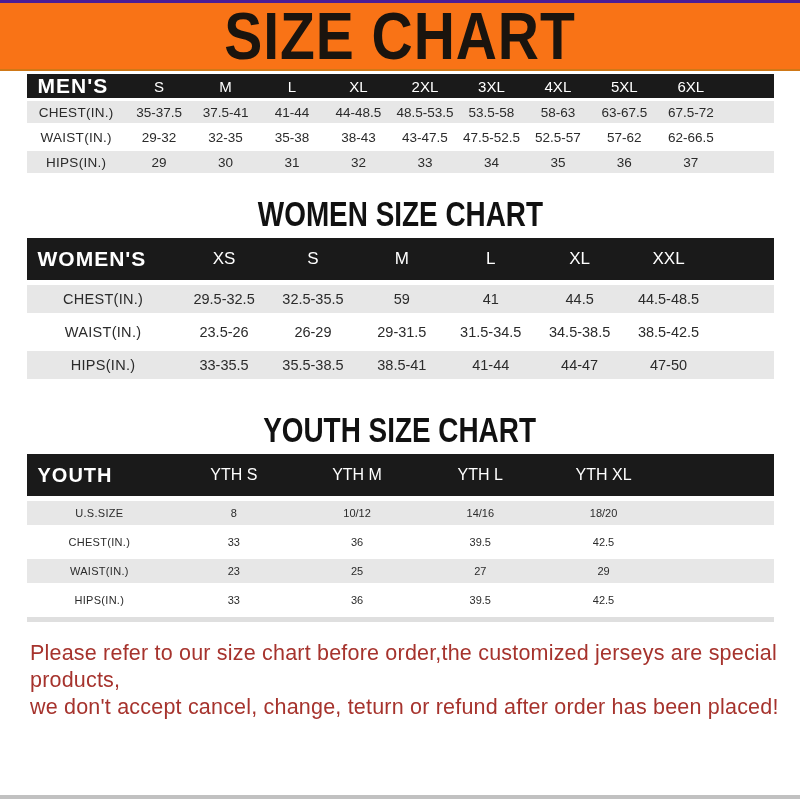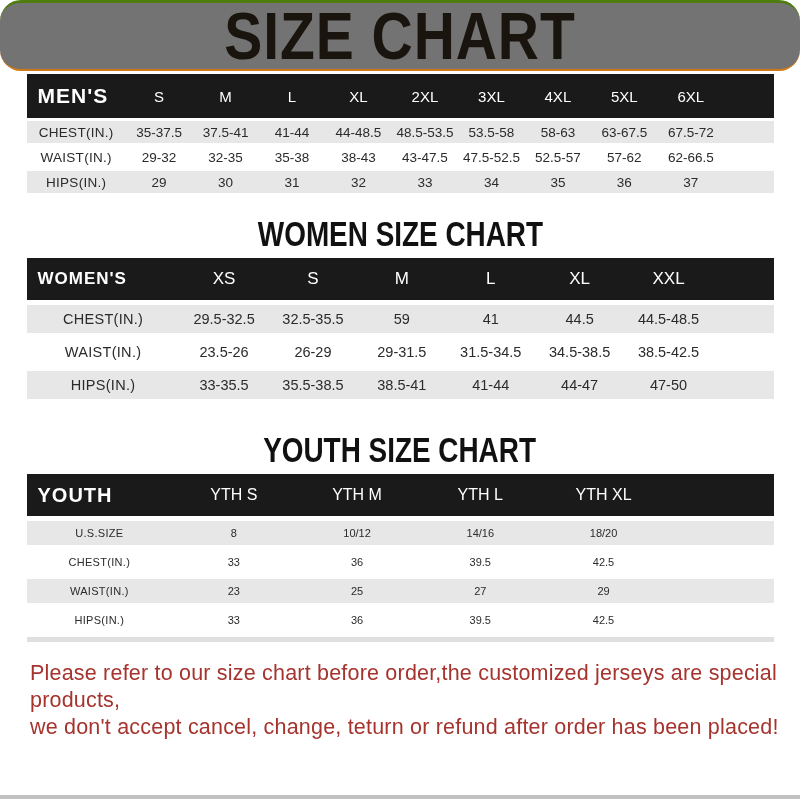--- a/index.html
+++ b/index.html
@@ -2,23 +2,23 @@
 <html><head>
 <meta charset="utf-8">
 <style>
   html,body { margin:0; padding:0; }
   body {
     width:800px; height:800px; position:relative; overflow:hidden;
     background:#ffffff; font-family:"Liberation Sans", sans-serif;
   }
   
   .banner {
-    height:66px; background:#737373;
-    border-top:3px solid #4d7c0f; border-bottom:2px solid #CF7817;
-    display:flex; align-items:center; justify-content:center;border-radius:21px;
+    height:66px; background:#f97316;
+    border-top:3px solid #4c1d95; border-bottom:2px solid #CF7817;
+    display:flex; align-items:center; justify-content:center;
   }
   .banner-text {
     display:inline-block; font-weight:bold; font-size:60px; color:#1A140E;
     letter-spacing:1px; transform:scale(0.95,1.12); white-space:nowrap;
   }
   
   .section-heading { text-align:center; }
   .heading-text {
     display:inline-block; font-weight:bold; font-size:31px; color:#111;
     transform:scale(0.9,1.12); white-space:nowrap;
@@ -40,28 +40,28 @@
   }
   table.sizes td {
     padding:0; text-align:center; vertical-align:middle;
     color:#2B2B2B; background:#fff;
   }
   table.sizes tbody tr:nth-child(odd) td { background:#E7E7E7; }
   td.rowlabel { letter-spacing:0.3px; }
   tr.strip td { height:5px !important; background:#DFDFDF !important; }
   
   .tbl-men { border-spacing:0 3px; margin-top:15px; }
-  .tbl-men th { height:44px; font-size:15px; }
+  .tbl-men th { height:24px; font-size:15px; }
   .tbl-men th.corner { font-size:21px; }
   .tbl-men td { height:22px; font-size:13.5px; }
   .tbl-men col.c-label { width:13.3%; } .tbl-men col.c-data { width:8.9%; }
   
   .tbl-women { border-spacing:0 5px; margin-top:11px; }
   .tbl-women th { height:42px; font-size:17px; }
-  .tbl-women th.corner { font-size:17px; }
+  .tbl-women th.corner { font-size:21px; }
   .tbl-women td { height:28px; font-size:14.5px; }
   .tbl-women col.c-label { width:20.5%; } .tbl-women col.c-data { width:11.9%; }
   
   .tbl-youth { border-spacing:0 5px; margin-top:12px; }
   .tbl-youth th { height:42px; font-size:16px; }
   .tbl-youth th.corner { font-size:20px; letter-spacing:2px; }
   .tbl-youth td { height:24px; font-size:11px; }
   .tbl-youth col.c-label { width:19.5%; } .tbl-youth col.c-data { width:16.5%; }
   
   .footer {

